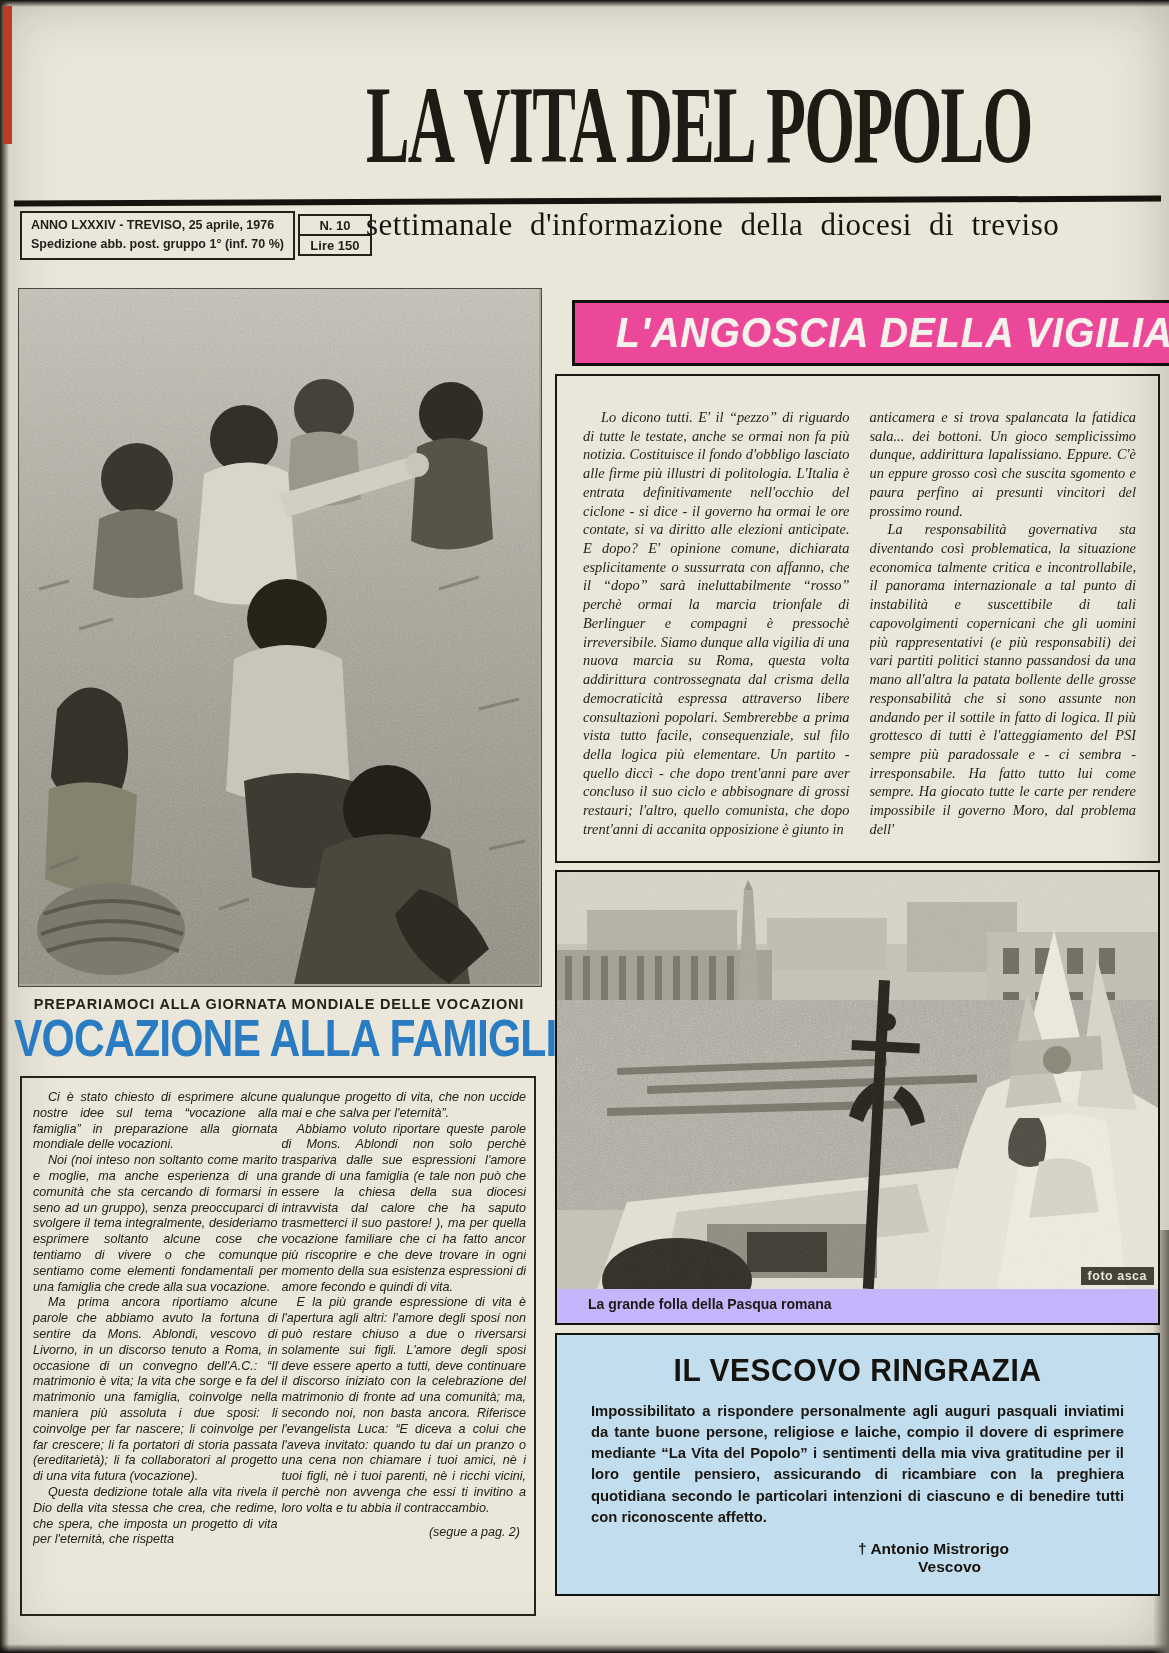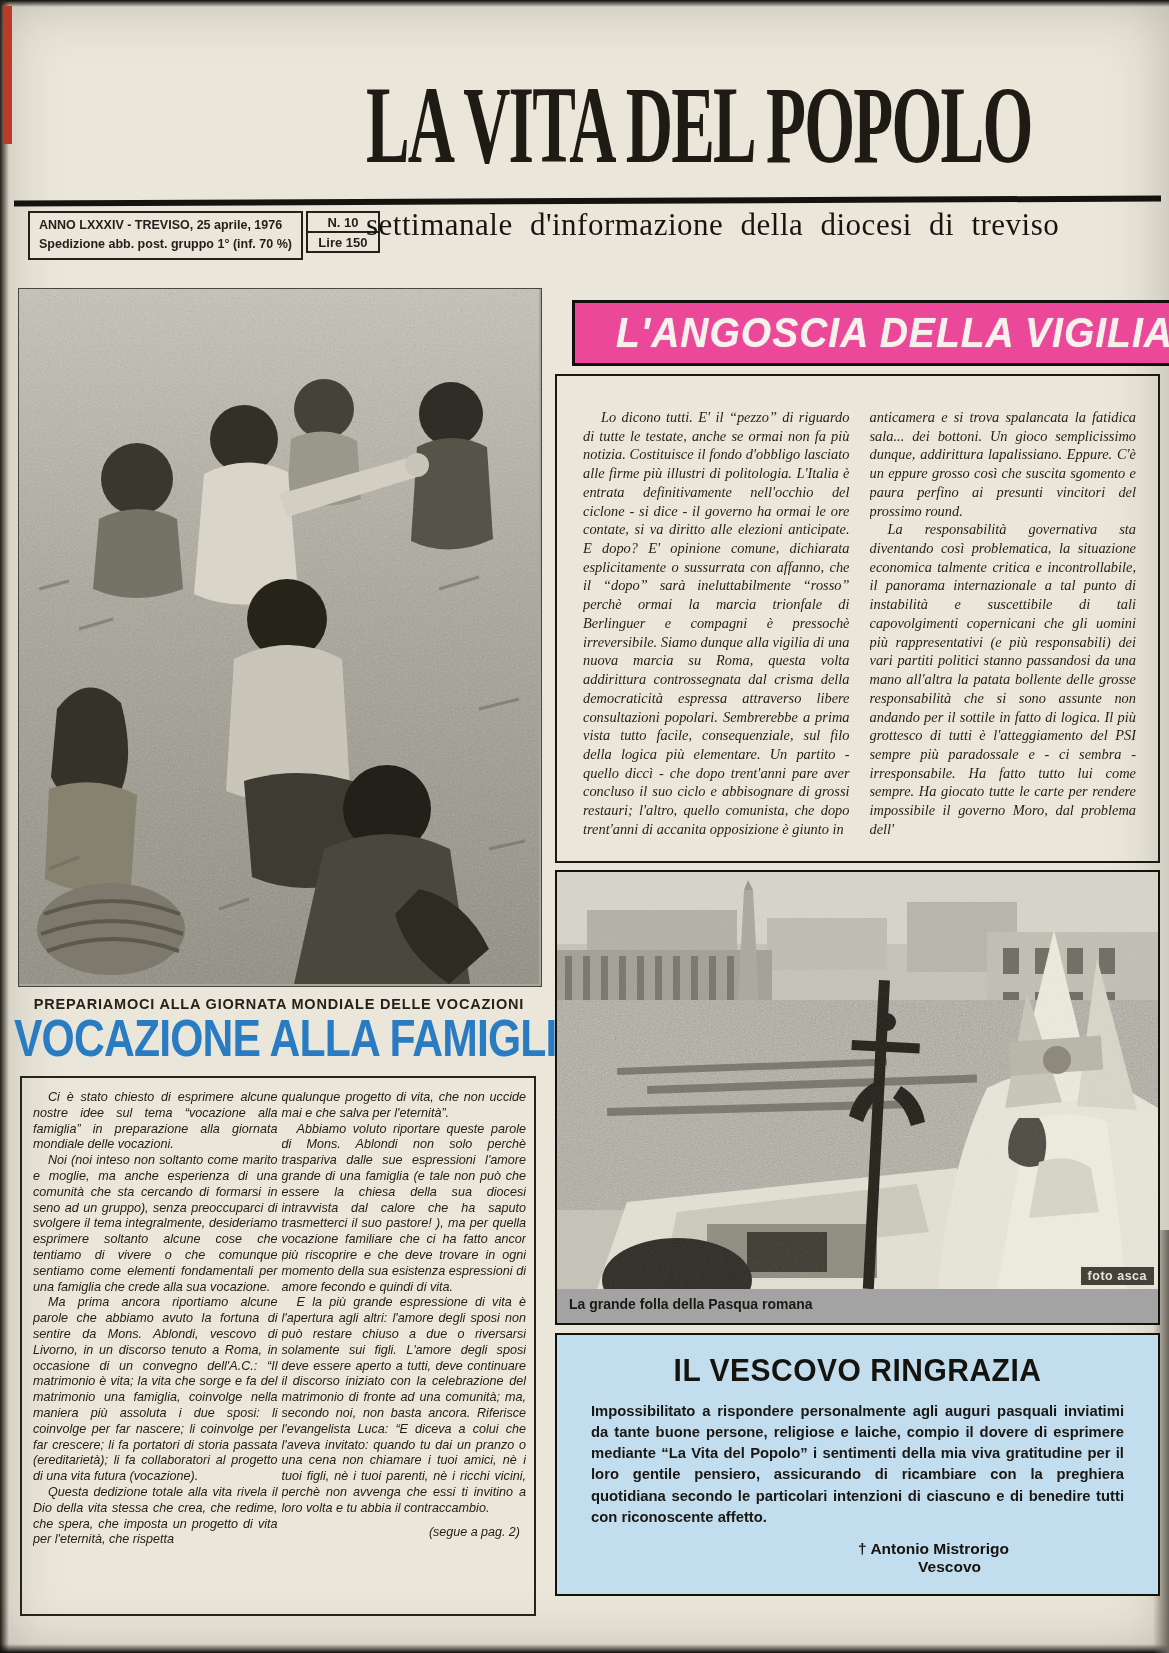--- a/index.html
+++ b/index.html
@@ -11,21 +11,21 @@
   .edge-left{position:absolute;left:0;top:0;width:9px;height:100%;background:linear-gradient(90deg,#231f17,rgba(35,31,23,0));}
   .edge-bottom{position:absolute;left:0;bottom:0;width:100%;height:9px;background:linear-gradient(0deg,#0e0c08,rgba(14,12,8,0));}
   .edge-right{position:absolute;right:0;top:1230px;width:16px;height:423px;background:linear-gradient(270deg,#6b675c,rgba(107,103,92,0));}
   .red-strip{position:absolute;left:3px;top:6px;width:9px;height:138px;background:#bc3a28;}
 
   
   .masthead-title{position:absolute;left:366px;top:70px;font-family:"Liberation Serif",serif;
         font-weight:bold;font-size:110px;line-height:1;letter-spacing:-3px;color:#1e1b15;
         transform:scale(0.595,1.0);transform-origin:left top;white-space:nowrap;}
   .masthead-rule{position:absolute;left:14px;top:198px;width:1147px;height:6px;background:#15130e;transform:rotate(-0.25deg);}
-  .dateline{position:absolute;left:28px;top:211px;display:flex;align-items:flex-start;}
+  .dateline{position:absolute;left:20px;top:211px;display:flex;align-items:center;}
   .dl-box1{border:2px solid #24211b;padding:3px 9px 4px;font-size:12.5px;font-weight:bold;line-height:1.5;white-space:nowrap;background:#eae6da;}
   .dl-box2{border:2px solid #24211b;border-left:2px solid #24211b;margin-left:3px;width:70px;display:flex;flex-direction:column;
         font-weight:bold;font-size:13px;text-align:center;background:#eae6da;}
   .dl-box2 .n{flex:1;padding:2px 4px 1px;}
   .dl-box2 .price{flex:1;border-top:2px solid #24211b;padding:2px 4px 1px;}
   .subtitle{position:absolute;left:366px;top:207px;font-family:"Liberation Serif",serif;font-size:31px;
         color:#181510;white-space:nowrap;word-spacing:9px;letter-spacing:0.5px;text-align:center;}
 
   
   .photo1{position:absolute;left:18px;top:288px;width:522px;height:697px;border:1px solid #4a473f;background:#aaa79c;}
@@ -44,25 +44,25 @@
   .banner{position:absolute;left:555px;top:300px;width:645px;height:66px;background:#ec4899;border:3px solid #12100c;
         box-sizing:border-box;display:flex;align-items:center;justify-content:center;margin-left:17px;}
   .banner-text{font-weight:bold;font-style:italic;font-size:39px;color:#f4f2ea;letter-spacing:1px;white-space:nowrap;
         transform:scaleY(1.08);text-shadow:0 0 1px rgba(255,255,255,.6);}
   .ang-box{position:absolute;left:555px;top:374px;width:605px;height:489px;border:2px solid #1b1914;
         box-sizing:border-box;display:flex;gap:20px;padding:32px 22px 10px 26px;overflow:hidden;}
   .ang-col{flex:1;font-family:"Liberation Serif",serif;font-style:italic;font-size:14.4px;line-height:1.3;
         text-align:justify;color:#221e17;overflow:hidden;}
   .ang-col p{margin:0;text-indent:18px;}
 
-  .photo2-frame{position:absolute;left:555px;top:870px;width:605px;height:455px;border:2px solid #14120d;box-sizing:border-box;background:#a3a3a3;}
+  .photo2-frame{position:absolute;left:555px;top:870px;width:605px;height:455px;border:2px solid #14120d;box-sizing:border-box;background:#c4b5fd;}
   .photo2{position:relative;width:100%;height:417px;background:#c2bfb4;overflow:hidden;}
   .photo2 .credit{position:absolute;right:4px;bottom:4px;background:#37342b;color:#e8e5d9;font-weight:bold;
         font-size:12.5px;padding:2px 7px;letter-spacing:0.5px;opacity:.92;}
-  .caption{height:30px;display:flex;align-items:center;padding-left:12px;font-weight:bold;font-size:14px;color:#1d1a14;}
+  .caption{height:30px;display:flex;align-items:center;padding-left:12px;font-weight:bold;font-size:14px;color:#1d1a14;margin-left:19px;}
 
   .bluebox{position:absolute;left:555px;top:1333px;width:605px;height:263px;background:#c2ddee;border:2px solid #14120d;
         box-sizing:border-box;padding:14px 34px 0;overflow:hidden;}
   .bluebox h2{margin:4px 0 14px;text-align:center;font-size:30px;letter-spacing:0.5px;color:#15130e;
         transform:scaleY(1.05);}
   .bluebox .body{font-weight:bold;font-size:14.8px;line-height:1.43;text-align:justify;color:#1a1712;}
   .bluebox .sign{margin-top:12px;margin-right:115px;text-align:right;}
   .bluebox .sign .name{font-weight:bold;font-size:15.5px;color:#15130e;}
   .bluebox .sign .role{font-weight:bold;font-size:15.5px;color:#15130e;margin-right:28px;}
   svg{display:block;}

